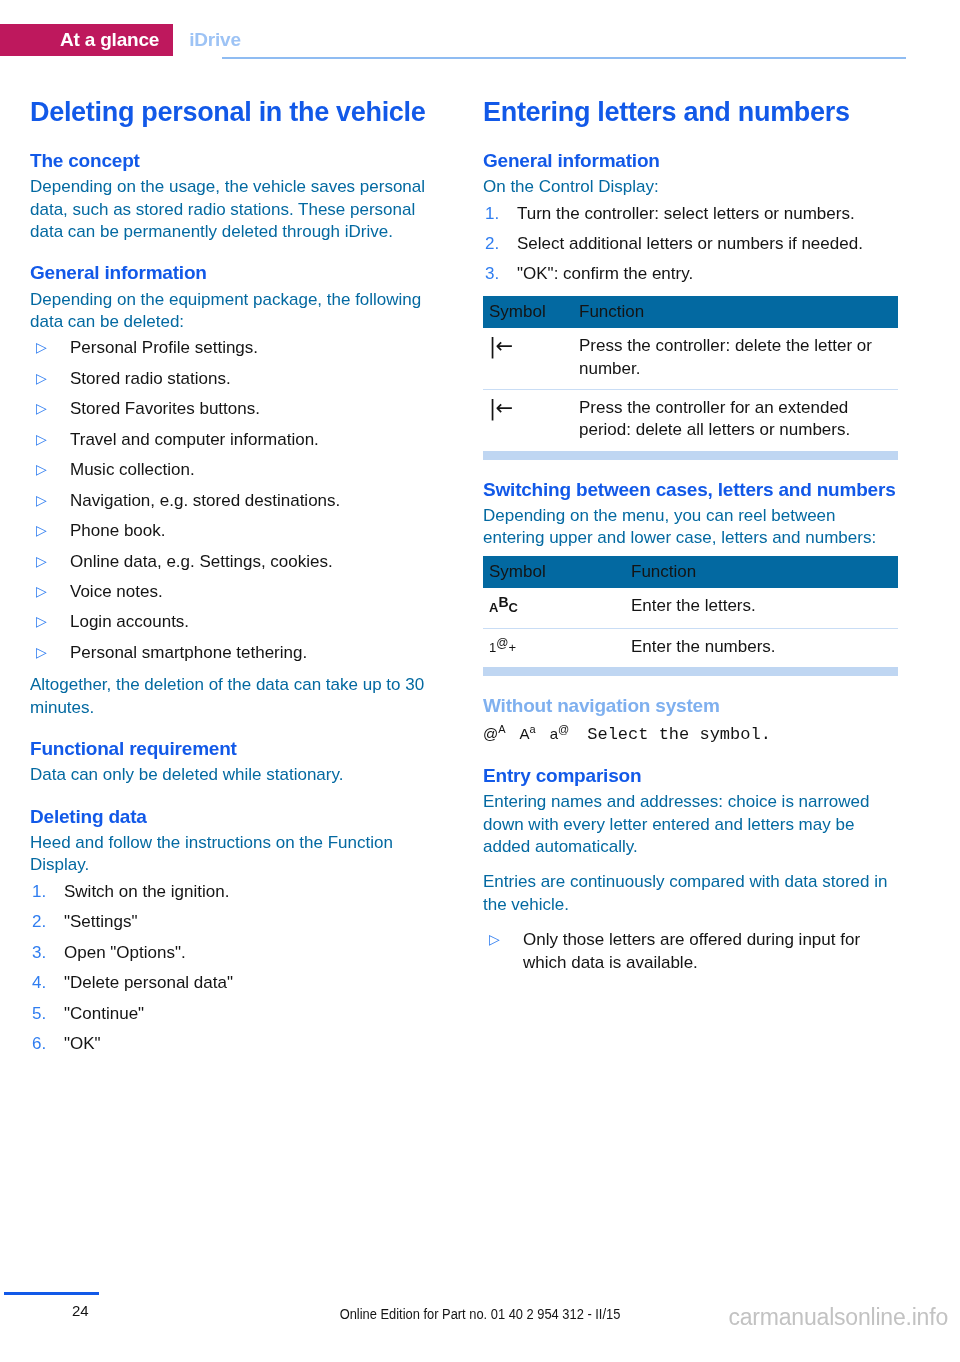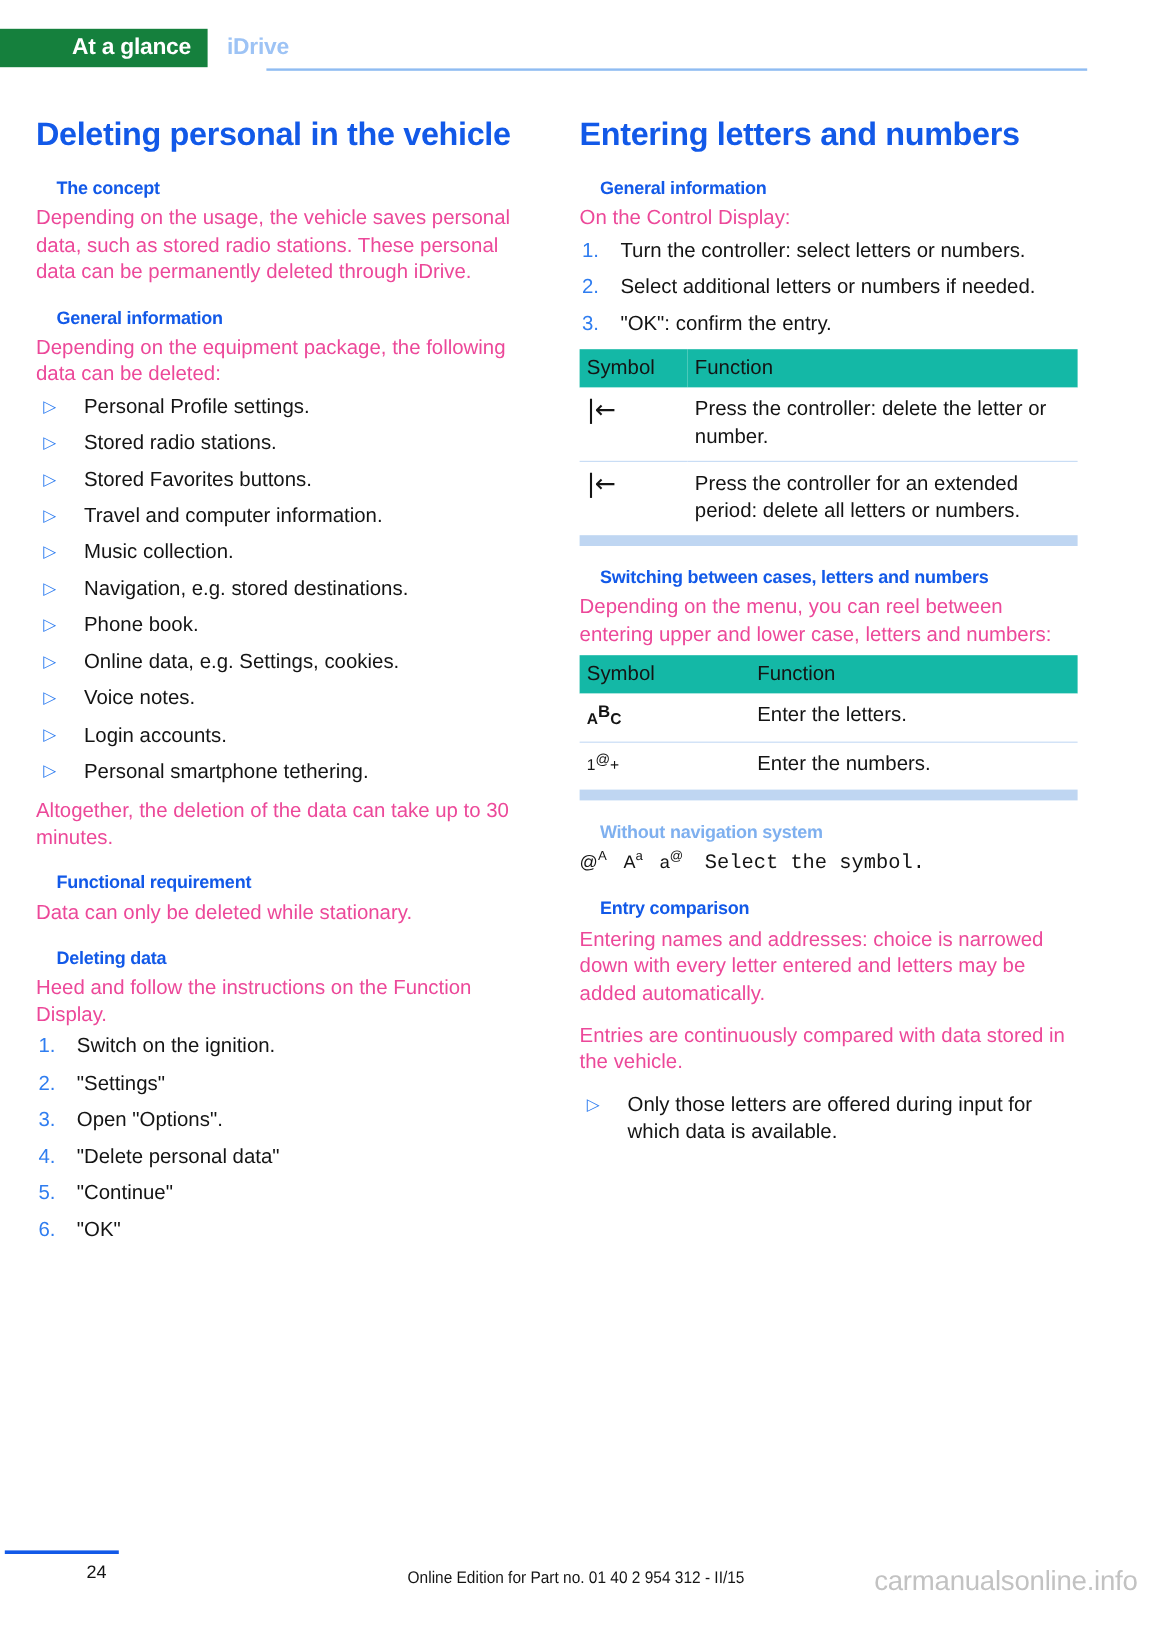--- a/index.html
+++ b/index.html
@@ -26,21 +26,21 @@
   }
   .tab-strip {
     position: absolute;
     left: 0;
     top: 24px;
     height: 32px;
     display: flex;
     align-items: stretch;
   }
   .tab-active {
-    background: #15803d;
+    background: #be185d;
     color: #ffffff;
     font-weight: bold;
     font-size: 19px;
     display: flex;
     align-items: center;
     padding: 0 14px 0 60px;
     letter-spacing: -0.2px;
   }
   .tab-inactive {
     color: #9dc3f5;
@@ -72,36 +72,36 @@
   h1.chapter {
     color: #1259e8;
     font-size: 27px;
     font-weight: bold;
     line-height: 1.22;
     margin: 0 0 20px 0;
     letter-spacing: -0.3px;
   }
   h2.section {
     color: #1259e8;
-    font-size: 15px;
+    font-size: 19px;
     font-weight: bold;
     line-height: 1.22;
-    margin: 18px 0 4px 17px;
+    margin: 18px 0 4px 0;
     letter-spacing: -0.2px;
   }
   h2.section.light {
     color: #7fb0ef;
   }
   h2.section.first { margin-top: 0; }
 
   p.body {
     font-size: 17px;
     line-height: 1.32;
     margin: 0 0 13px 0;
-    color: #ec4899;
+    color: #0369a1;
   }
   p.body.tight { margin-bottom: 4px; }
 
   
   ul.tri-list {
     list-style: none;
     margin: 0 0 10px 0;
     padding: 0;
   }
   ul.tri-list > li {
@@ -143,21 +143,21 @@
   }
 
   
   table.sym-table {
     width: 415px;
     border-collapse: collapse;
     margin: 6px 0 14px 0;
     table-layout: fixed;
   }
   table.sym-table th {
-    background: #14b8a6;
+    background: #0369a1;
     text-align: left;
     font-weight: normal;
     font-size: 17px;
     color: #141414;
     padding: 5px 6px 6px 6px;
     line-height: 1.25;
   }
   table.sym-table td {
     font-size: 17px;
     line-height: 1.32;

